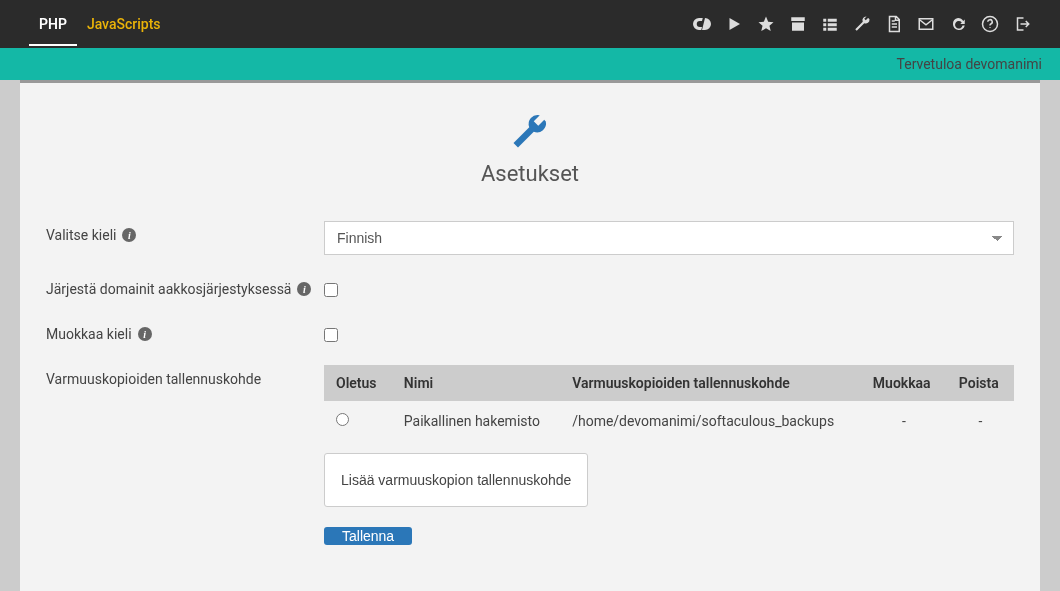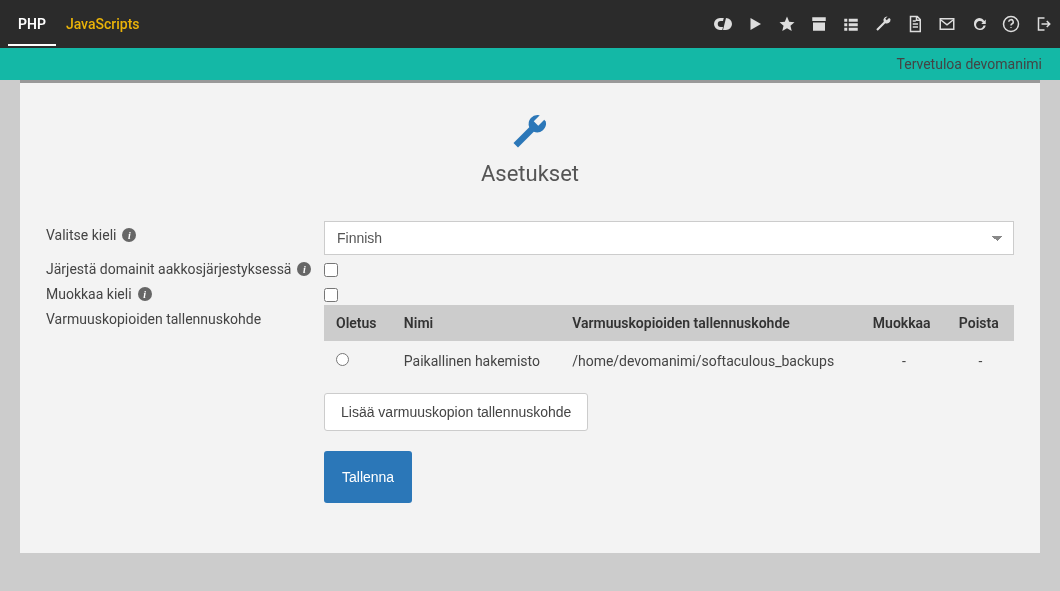--- a/index.html
+++ b/index.html
@@ -8,21 +8,21 @@
       background: #cccccc;
       color: #333;
       font-size: 14px;
     }
     .topbar {
       background: #2b2b2b;
       height: 48px;
       display: flex;
       align-items: center;
       justify-content: space-between;
-      padding: 0 8px;
+      padding: 0 29px;
     }
     .topbar-left {
       display: flex;
       align-items: center;
       gap: 0;
     }
     .tab-link {
       color: #ddd;
       font-size: 14px;
       padding: 14px 10px 12px;
@@ -79,20 +79,21 @@
       font-size: 22px;
       font-weight: 400;
       color: #555;
     }
     .form-container {
       padding: 0 26px;
     }
     .form-row {
       display: flex;
       align-items: flex-start;
+      margin-bottom: 20px;
     }
     .form-label {
       width: 278px;
       flex-shrink: 0;
       color: #444;
       font-size: 14px;
       display: flex;
       align-items: center;
       gap: 6px;
       padding-top: 6px;
@@ -153,32 +154,32 @@
       font-size: 14px;
       color: #444;
     }
     .radio {
       cursor: pointer;
     }
     .center { text-align: center; }
     .add-button {
       background: #fff;
       border: 1px solid #ccc;
-      padding: 10px 16px;
+      padding: 18px 16px;
       font-size: 14px;
       color: #444;
       cursor: pointer;
       margin-top: 12px;
       border-radius: 3px;
     }
     .save-button {
       background: #2b77b8;
       border: none;
       color: #fff;
-      padding: 18px 18px;
+      padding: 1px 18px;
       font-size: 14px;
       cursor: pointer;
       margin-top: 20px;
       border-radius: 3px;
     }
   </style>
 </head>
 <body>
 
 <div class="topbar">

